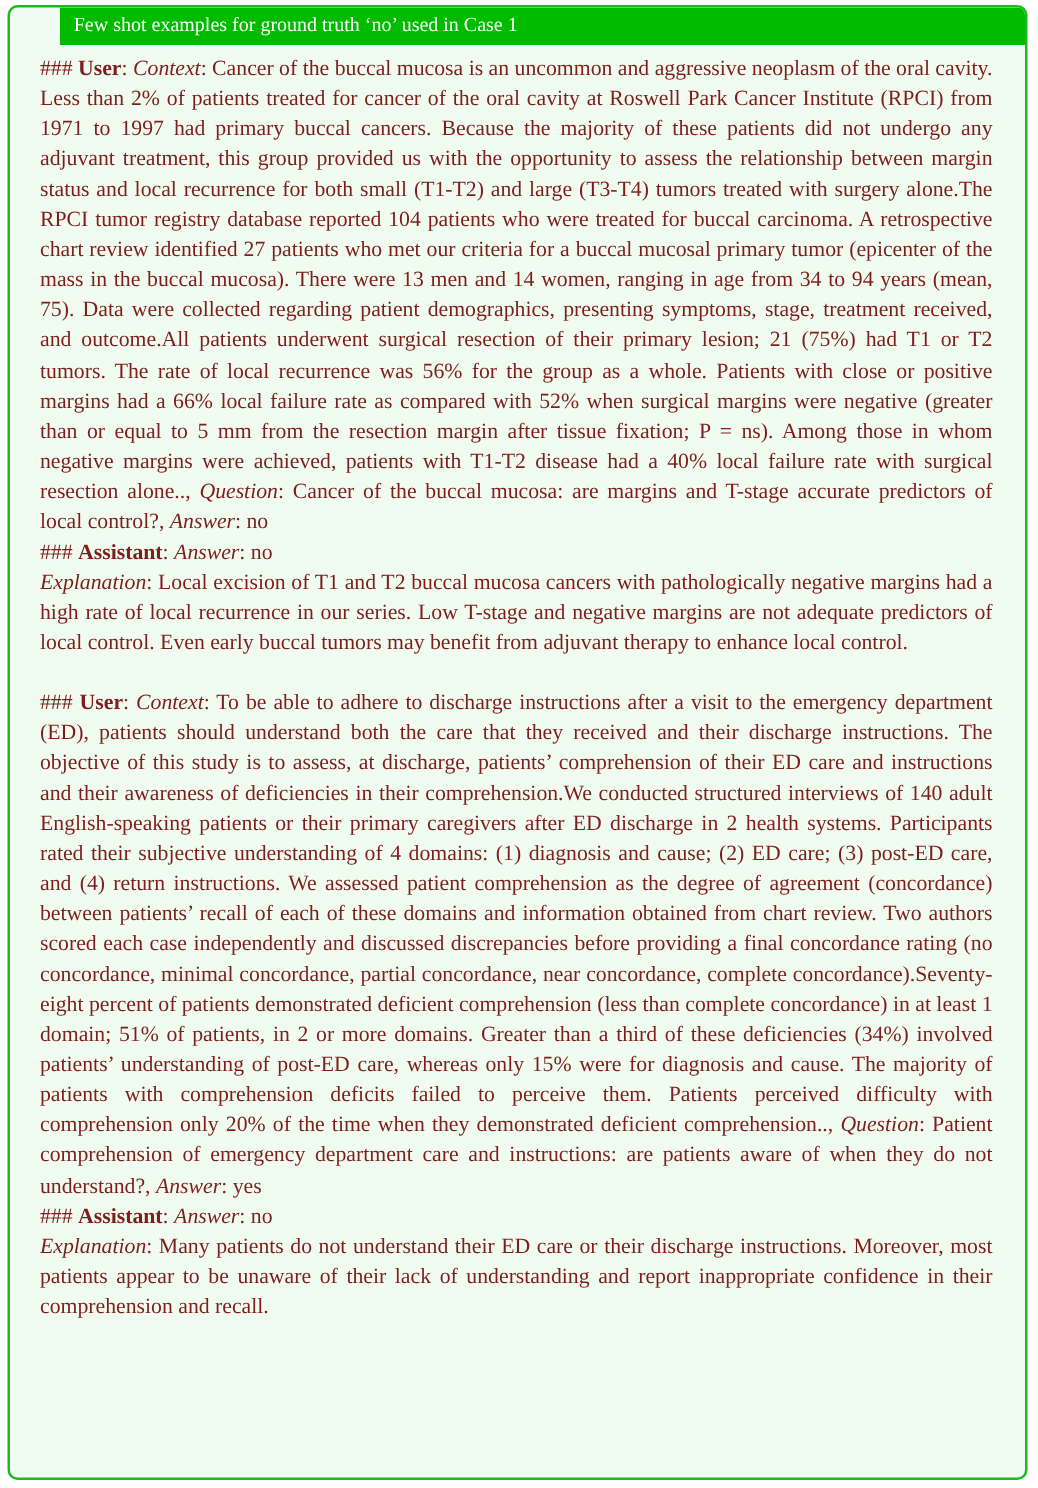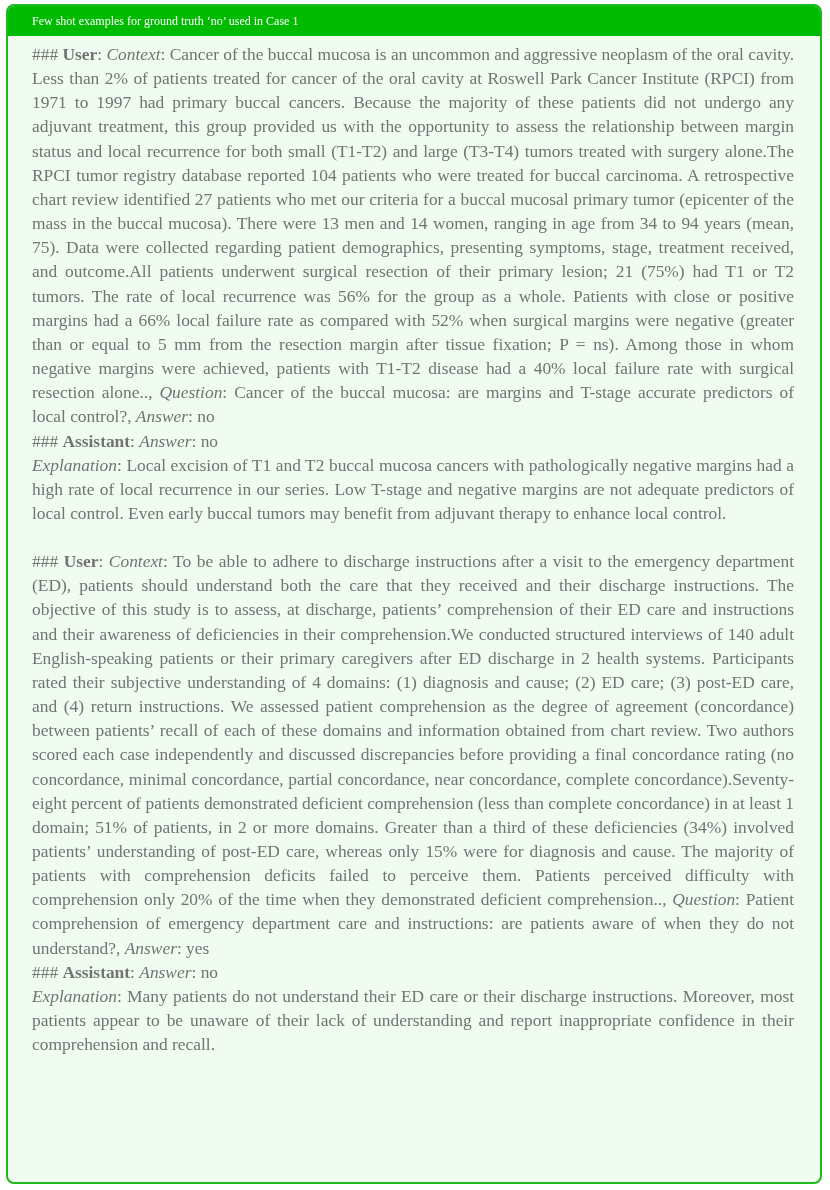--- a/index.html
+++ b/index.html
@@ -5,26 +5,26 @@
   html, body { margin: 0; padding: 0; background: #ffffff; }
   body { width: 830px; height: 1190px; position: relative; overflow: hidden; }
   .box {
     position: absolute; left: 6px; top: 4px; width: 816px; height: 1180px;
     border: 2px solid #1fb91f; border-radius: 8px; background: #effcef;
     box-sizing: border-box; overflow: hidden;
   }
   .titlebar {
     background: #00bb00; color: #ffffff; height: 30px;
     font-family: "Liberation Serif", "DejaVu Serif", serif;
-    font-size: 12px; line-height: 30px; padding-left: 24px;
+    font-size: 16px; line-height: 30px; padding-left: 11px; margin-left: 40px;
   }
   .content {
     padding: 6px 26px 0 24px;
     font-family: "Liberation Serif", "DejaVu Serif", serif;
-    font-size: 17.4px; line-height: 24.15px; color: #737373;
+    font-size: 17.4px; line-height: 24.15px; color: #7f1d1d;
     text-align: justify;
   }
   .para { margin: 0; }
   .gap { height: 24px; }
   b { font-weight: bold; }
   i { font-style: italic; }
 </style>
 </head>
 <body>
 

